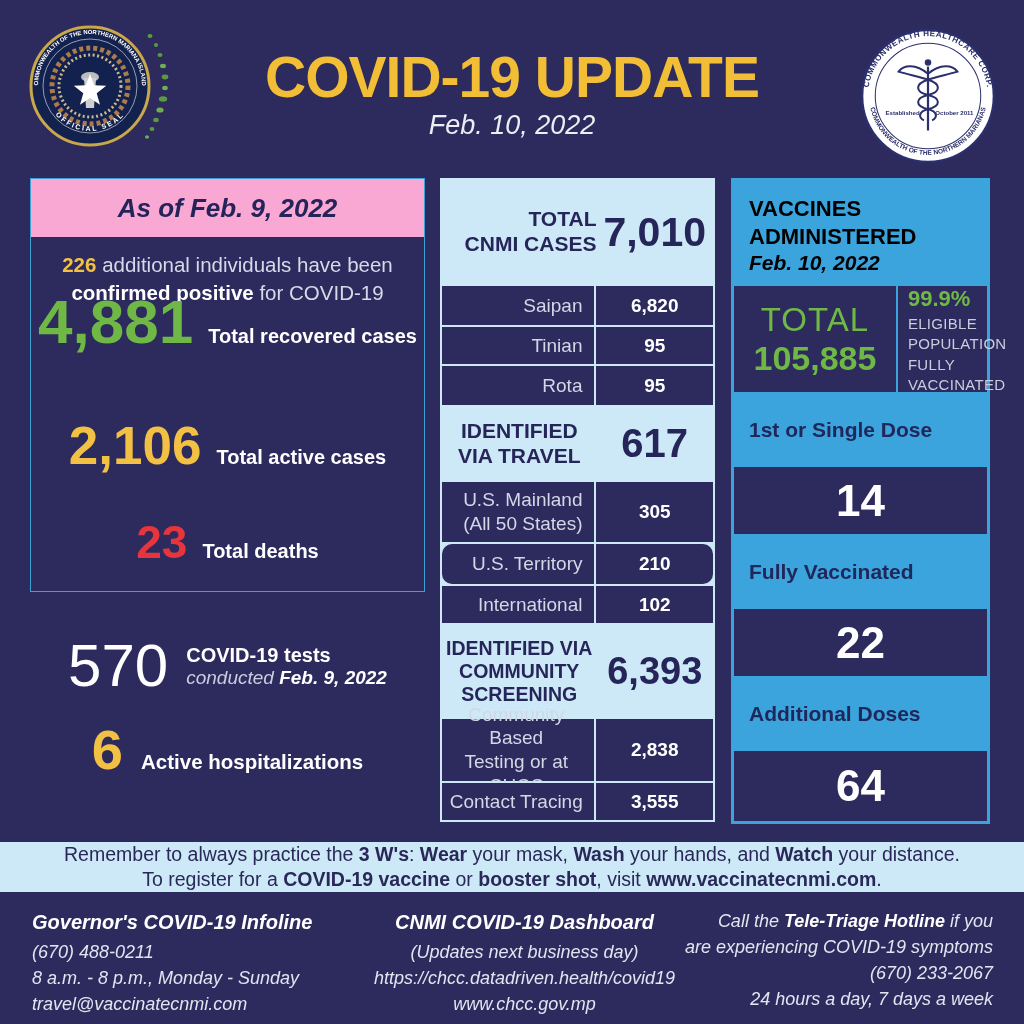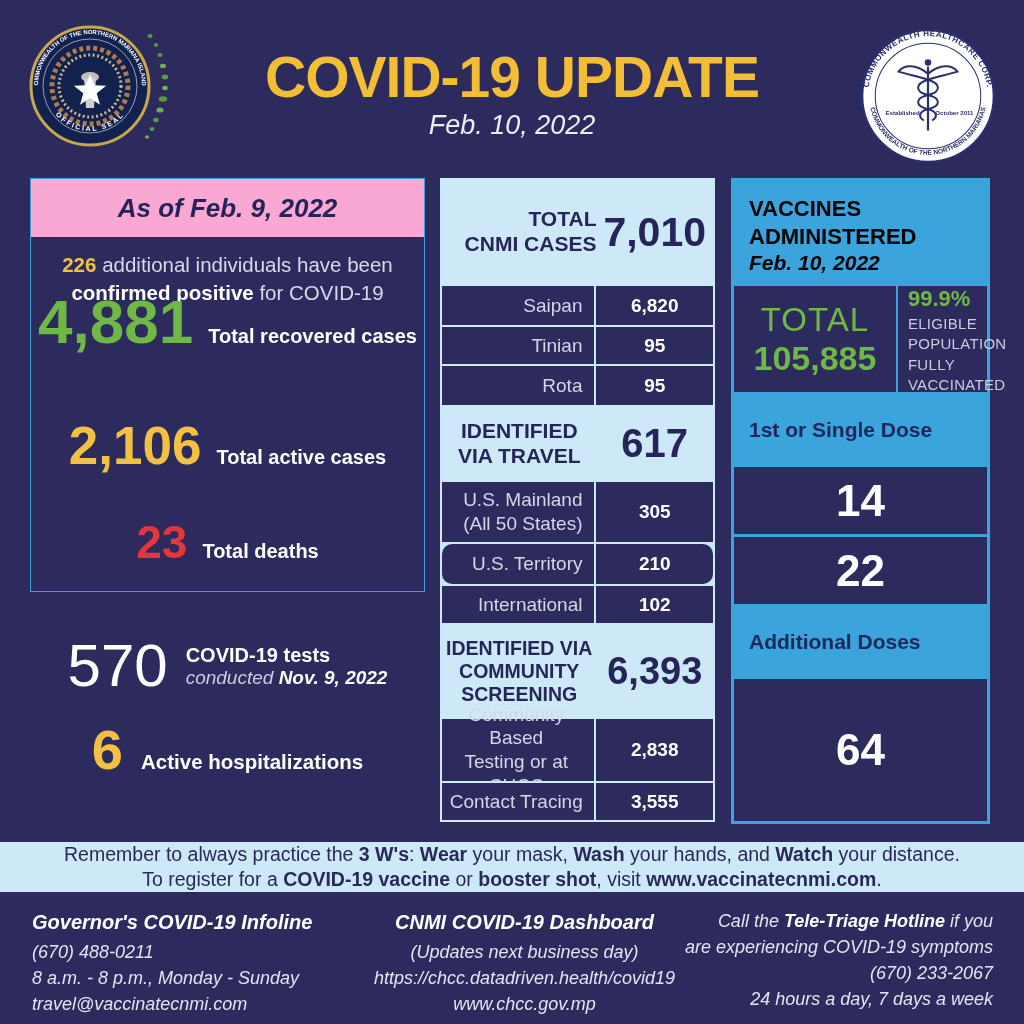--- a/index.html
+++ b/index.html
@@ -168,21 +168,21 @@
       <span class="stat-label">Total deaths</span>
     </div>
   </section>
 
   <div class="tests">
     <span class="tests-num">570</span>
     <div>
       <div class="tests-l1">COVID-19 tests</div>
       <div class="tests-l2">
         <span class="muted">conducted</span>
-        <span class="white b">Nov. 9, 2022</span>
+        <span class="white b">Feb. 9, 2022</span>
       </div>
     </div>
   </div>
   <div class="hosp">
     <span class="hosp-num gold">6</span>
     <span class="hosp-label">Active hospitalizations</span>
   </div>
 
   <section class="col-cases">
     <div class="mc-head" style="height:104px;">
@@ -263,20 +263,21 @@
         <div class="vx-cap">
           <div>ELIGIBLE</div>
           <div>POPULATION</div>
           <div>FULLY</div>
           <div>VACCINATED</div>
         </div>
       </div>
     </div>
     <div class="vx-label" style="height:69px;">1st or Single Dose</div>
     <div class="vx-value" style="height:67px;">14</div>
+    <div class="vx-label" style="height:69px;">Fully Vaccinated</div>
     <div class="vx-value" style="height:67px;">22</div>
     <div class="vx-label" style="height:69px;">Additional Doses</div>
     <div class="vx-value" style="flex:1;">64</div>
   </section>
 
   <div class="banner">
     <div><span>Remember to always practice the </span><span class="b">3 W's</span><span>: </span><span class="b">Wear</span><span> your mask, </span><span class="b">Wash</span><span> your hands, and </span><span class="b">Watch</span><span> your distance.</span></div>
     <div><span>To register for a </span><span class="b">COVID-19 vaccine</span><span> or </span><span class="b">booster shot</span><span>, visit </span><span class="b">www.vaccinatecnmi.com</span><span>.</span></div>
   </div>
 

